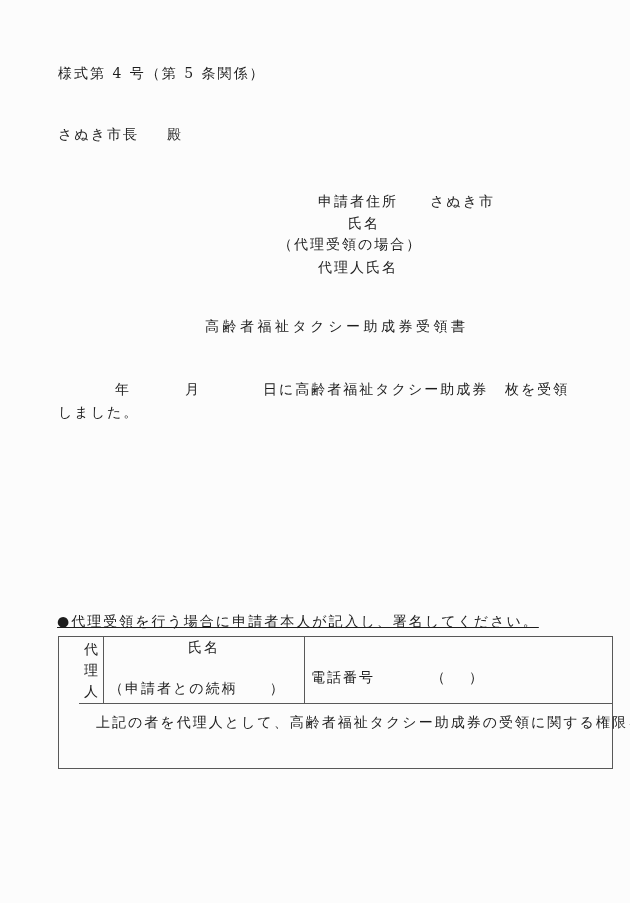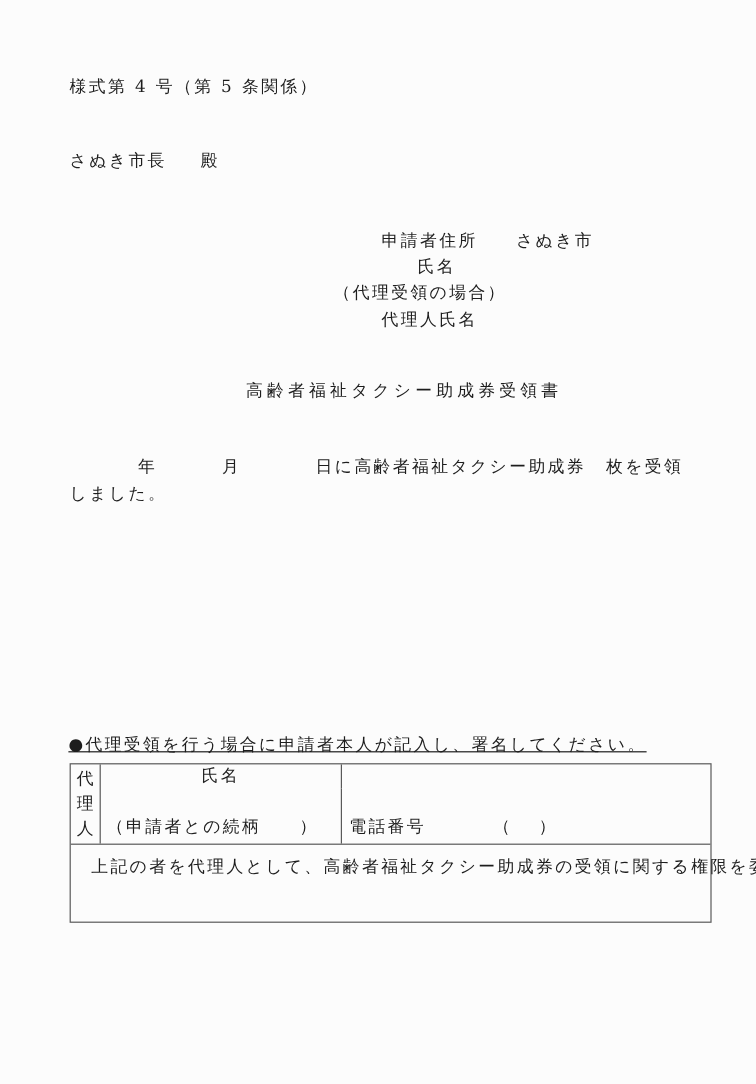--- a/index.html
+++ b/index.html
@@ -47,20 +47,21 @@
   
   .proxy-instruction{left:57px;top:613px;text-decoration:underline;}
 
   .proxy-table{
     position:absolute;left:58px;top:636px;width:533px;
     display:grid;
     grid-template-columns:25px 201px 1fr;
     grid-template-rows:20px 46px 65px;
     border:1px solid var(--border);
     box-sizing:content-box;
+    padding-left:20px;
   }
   .cell{box-sizing:border-box;overflow:visible;}
   .cell-rowlabel{
     grid-row:1/3;grid-column:1;
     border-right:1px solid var(--border);
     text-align:center;
     line-height:21px;
     padding-top:2px;
     letter-spacing:0;
     word-break:break-all;
@@ -76,21 +77,21 @@
   }
   .cell-relation{
     grid-row:2;grid-column:2;
     border-right:1px solid var(--border);
     display:flex;align-items:flex-end;
     padding:0 0 5px 5px;white-space:nowrap;
   }
   .cell-relation .rel-close{margin-left:32px;}
   .cell-phone{
     grid-row:2;grid-column:3;
-    display:flex;align-items:flex-end;
+    display:flex;align-items:center;
     padding:0 0 5px 6px;white-space:nowrap;
   }
   .cell-phone .ph-open{margin-left:56px;}
   .cell-phone .ph-close{margin-left:22px;}
   .cell-delegation{
     grid-row:3;grid-column:1/4;
     border-top:1px solid var(--border);
     position:relative;
   }
   .delegation-text{

